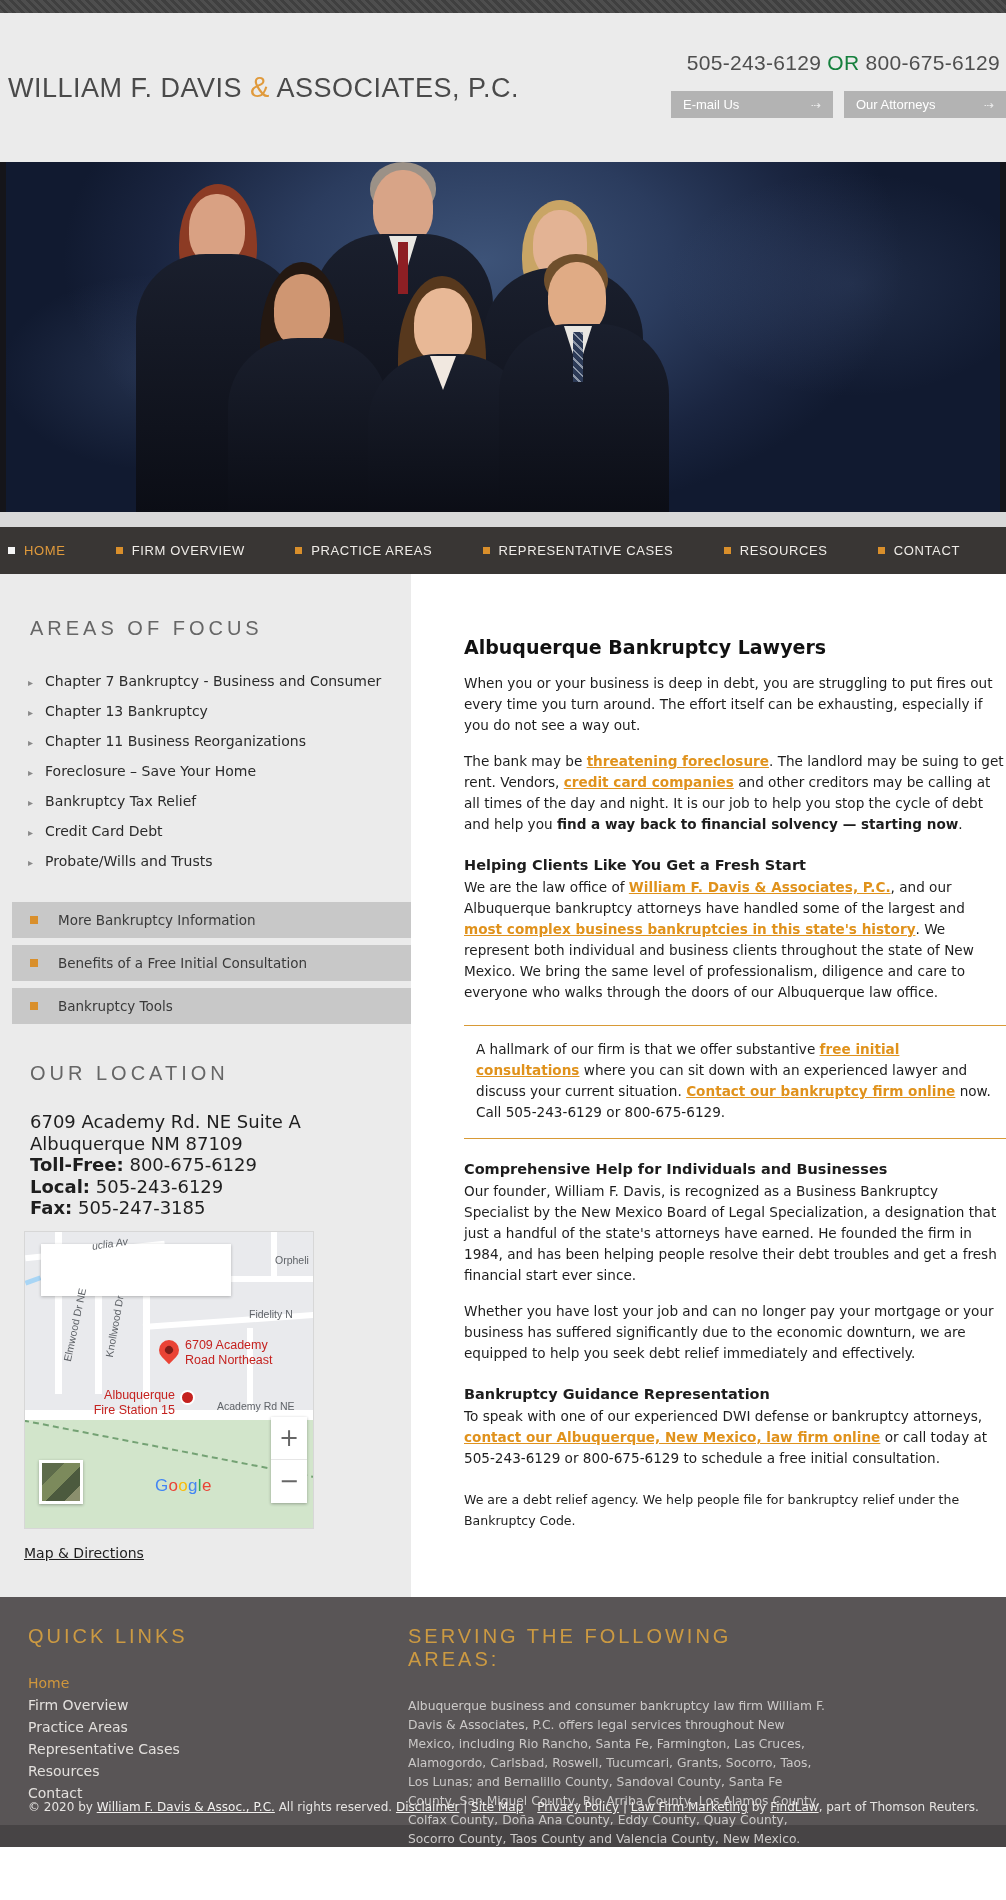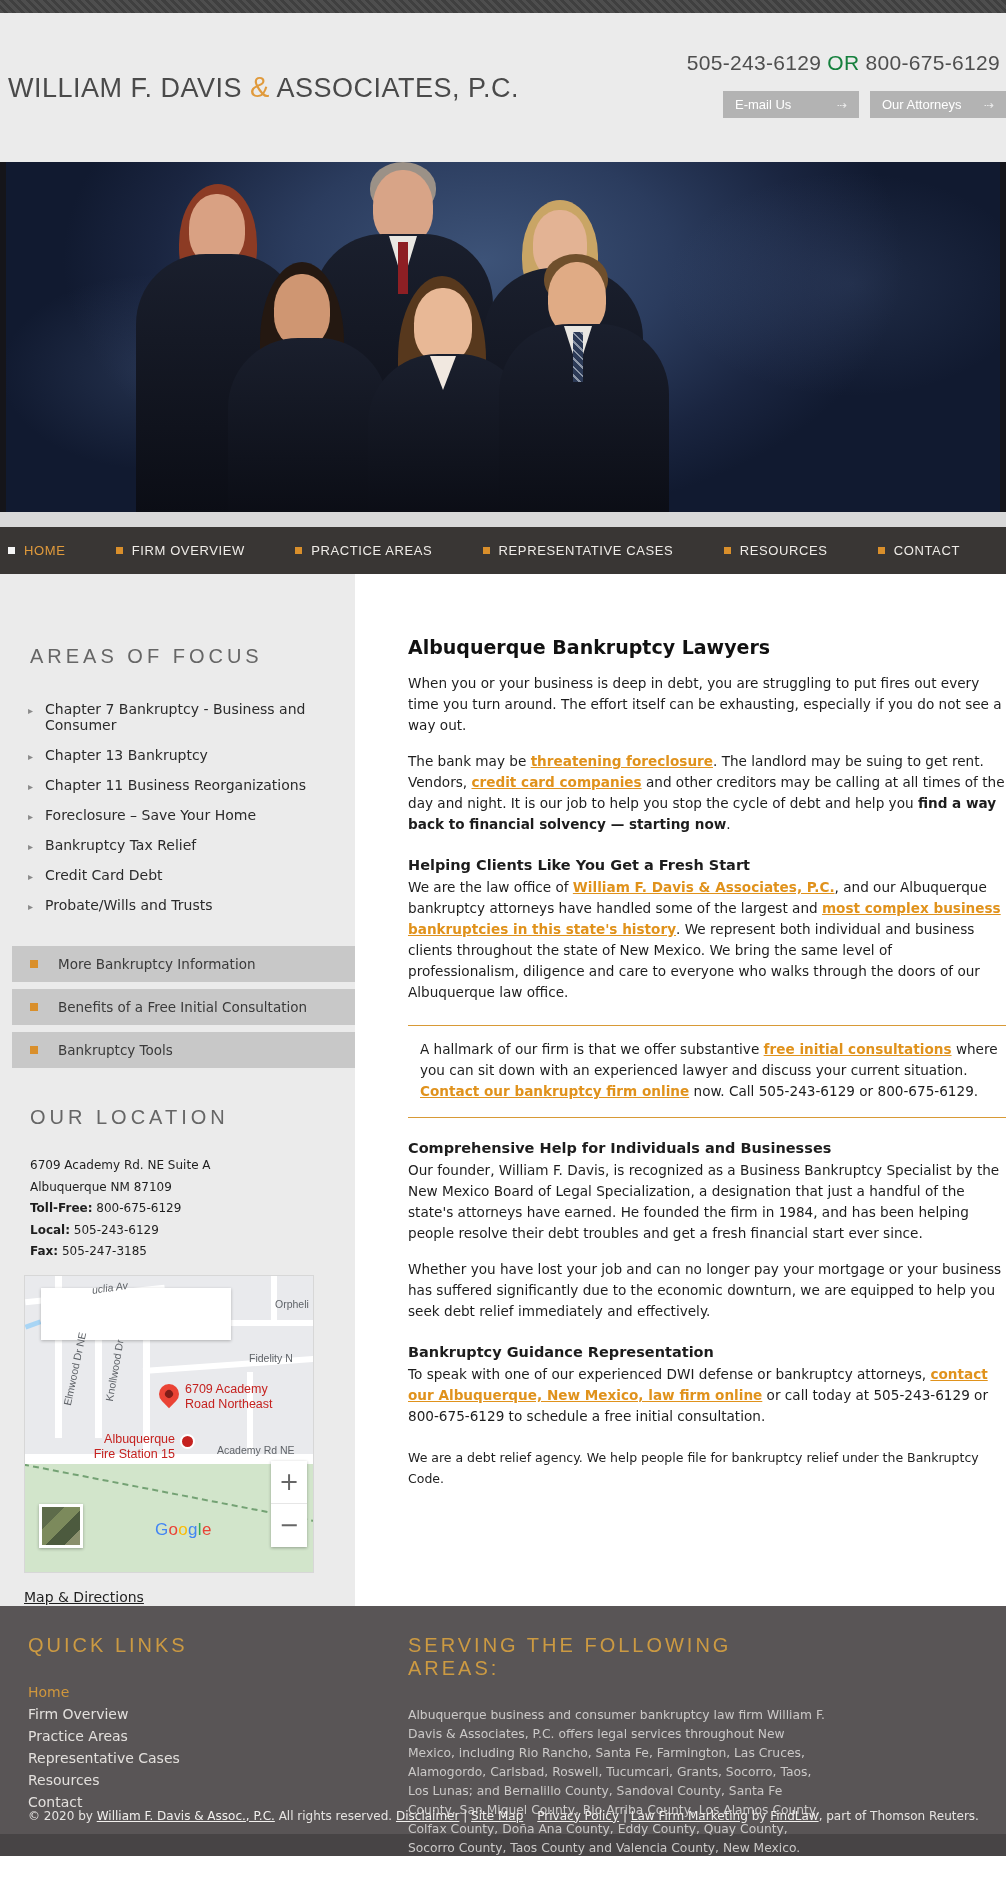--- a/index.html
+++ b/index.html
@@ -10,21 +10,21 @@
   .topstripe { height:13px; background:repeating-linear-gradient(45deg,#4e4e4e 0 3px,#3f3f3f 3px 6px); }
 
   
   header { height:149px; background:#ebebeb; position:relative; }
   .firmname { position:absolute; left:8px; top:58px; font-family:"Liberation Sans",sans-serif; font-size:27px; font-weight:400; color:#4a4a4a; letter-spacing:.5px; }
   .firmname .amp { color:#e09a3c; font-size:29px; }
   .header-right { position:absolute; right:0; top:38px; width:440px; }
   .phones { text-align:right; padding-right:6px; font-family:"Liberation Sans",sans-serif; font-size:21px; color:#4f4f4f; letter-spacing:.3px; }
   .phones .or { color:#15803d; }
   .hbtns { display:flex; justify-content:flex-end; gap:11px; margin-top:16px; }
-  .hbtn { display:flex; align-items:center; justify-content:space-between; width:136px; height:27px; background:#b3b3b3; color:#fff; font-family:"Liberation Sans",sans-serif; font-size:13px; padding:0 12px; cursor:pointer; text-decoration:none; }
+  .hbtn { display:flex; align-items:center; justify-content:space-between; width:162px; height:27px; background:#b3b3b3; color:#fff; font-family:"Liberation Sans",sans-serif; font-size:13px; padding:0 12px; cursor:pointer; text-decoration:none; }
   .hbtn .arrow { font-family:"DejaVu Sans",sans-serif; font-size:12px; color:#e9e9e9; }
 
   
   .banner { height:53px; background:linear-gradient(#e2a23c,#d9942e); border-left:6px solid #1d1d1d; border-right:6px solid #1d1d1d; display:flex; align-items:center; justify-content:center; color:#fdfdfd; font-family:"Liberation Sans",sans-serif; font-size:20px; font-weight:300; letter-spacing:.4px; text-shadow:0 1px 1px rgba(120,70,0,.35); }
 
   
   .photo { height:350px; border-left:6px solid #15151a; border-right:6px solid #15151a; position:relative; overflow:hidden;
     background: radial-gradient(ellipse 420px 260px at 48% 28%, #3d5378 0%, #2b3c5e 45%, #1a2540 78%, #111a30 100%);
   }
   .photo::before { content:""; position:absolute; inset:0;
@@ -42,30 +42,30 @@
   .gapbar { height:15px; background:#d9d9d9; }
   nav { height:47px; background:#393634; display:flex; align-items:center; justify-content:space-between; padding:0 46px 0 8px; }
   .nav-item { display:flex; align-items:center; gap:9px; cursor:pointer; text-decoration:none; }
   .nav-item .sq { width:7px; height:7px; background:#d98f2b; }
   .nav-item span.lbl { font-family:"Liberation Sans",sans-serif; font-size:13px; letter-spacing:.6px; color:#efece8; }
   .nav-item.active .sq { background:#f5f5f5; }
   .nav-item.active span.lbl { color:#e09a3c; }
 
   
   .content { display:flex; min-height:1023px; }
-  aside { width:355px; background:#ebebeb; padding-top:71px; flex-shrink:0; }
+  aside { width:411px; background:#ebebeb; padding-top:43px; flex-shrink:0; }
   .side-heading { font-family:"Liberation Sans",sans-serif; font-weight:300; font-size:20px; letter-spacing:4px; color:#666; padding-left:30px; }
   .areas { margin-top:26px; }
   .area-item { display:flex; align-items:baseline; gap:12px; padding:7px 10px 7px 28px; font-size:14px; color:#2b2b2b; cursor:pointer; text-decoration:none; }
   .area-item .tri { color:#8a8a8a; font-size:10px; }
   .side-btns { margin-top:26px; }
   .side-btn { display:flex; align-items:center; gap:20px; background:#c8c8c8; height:36px; margin:0 0 7px 12px; padding-left:18px; font-size:13.5px; color:#3a3a3a; cursor:pointer; text-decoration:none; }
   .side-btn .osq { width:8px; height:8px; background:#d98f2b; }
   .loc-heading { margin-top:38px; }
-  .address { margin-top:26px; padding-left:30px; font-size:12px; line-height:21.5px; color:#1e1e1e; }
+  .address { margin-top:26px; padding-left:30px; font-size:18px; line-height:21.5px; color:#1e1e1e; }
   .address b { font-weight:bold; }
 
   
   .map { position:relative; width:290px; height:298px; margin:12px 0 0 24px; background:#e9eaed; overflow:hidden; border:1px solid #d7d7d7; }
   .road { position:absolute; background:#fff; }
   .map-green { position:absolute; left:0; right:0; top:188px; bottom:0; background:#d2e5cb; }
   .trail { position:absolute; left:-15px; top:218px; width:340px; border-top:2px dashed #74a274; transform:rotate(11deg); }
   .water { position:absolute; left:0; top:46px; width:16px; height:5px; background:#a8d5f5; transform:rotate(-20deg); }
   .map-white-box { position:absolute; left:16px; top:12px; width:190px; height:52px; background:#fff; box-shadow:0 1px 3px rgba(0,0,0,.25); }
   .map-lbl { position:absolute; color:#5f6368; font-size:10.5px; font-family:"Liberation Sans",sans-serif; }

